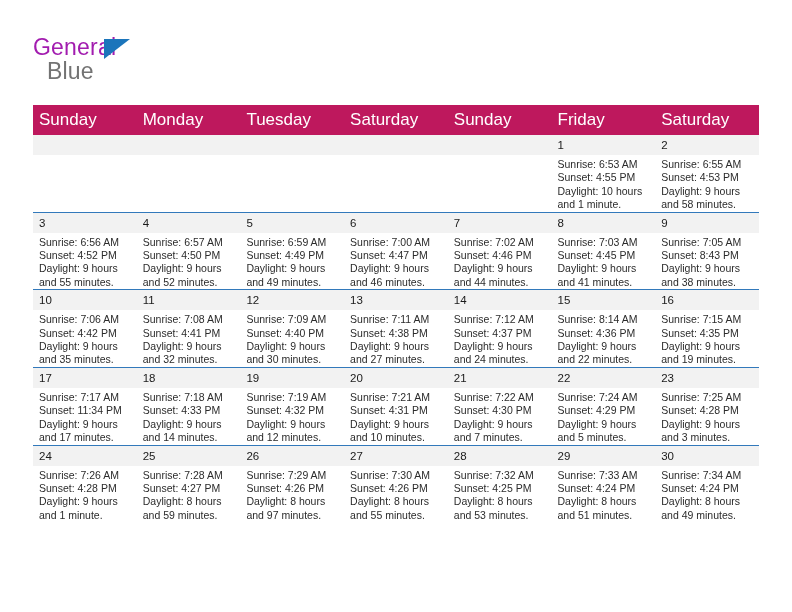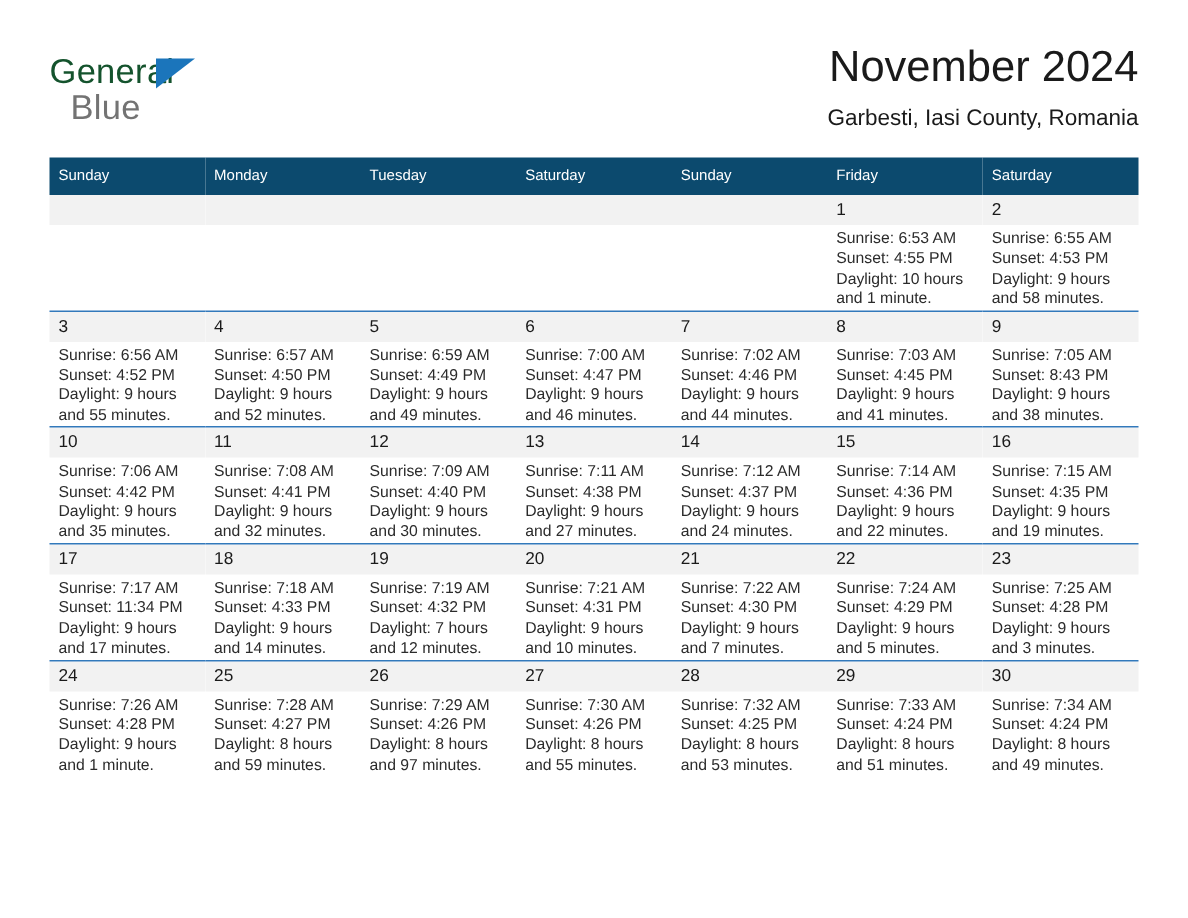--- a/index.html
+++ b/index.html
@@ -35,21 +35,21 @@
     top: 6px;
     width: 200px;
     height: 56px;
   }
   .brand-general {
     position: absolute;
     left: 0;
     top: 0;
     font-size: 23px;
     letter-spacing: 0.2px;
-    color: #14532d;
+    color: #a21caf;
     line-height: 26px;
   }
   .brand-triangle {
     position: absolute;
     left: 71px;
     top: 5px;
     width: 0;
     height: 0;
     border-left: 26px solid #1b75bb;
     border-bottom: 20px solid transparent;
@@ -88,23 +88,23 @@
   
   .calendar {
     position: absolute;
     left: 33px;
     top: 105px;
     width: 726px;
     border-collapse: collapse;
     table-layout: fixed;
   }
   .calendar th {
-    background: #0c4a6e;
+    background: #be185d;
     color: #ffffff;
-    font-size: 10px;
+    font-size: 17px;
     font-weight: normal;
     text-align: left;
     padding: 5px 0 5px 6px;
     height: 15px;
     border: none;
   }
   .calendar td {
     vertical-align: top;
     padding: 0;
     border-top: 1px solid #3279bb;
@@ -144,24 +144,20 @@
 <div class="page">
 
   <div class="header">
 
     <div class="brand">
       <span class="brand-general">General</span>
       <span class="brand-triangle"></span>
       <span class="brand-blue">Blue</span>
     </div>
 
-    <div class="title-block">
-      <div class="cal-title">November 2024</div>
-      <div class="cal-subtitle">Garbesti, Iasi County, Romania</div>
-    </div>
 
   </div>
 
   <table class="calendar">
     <thead>
       <tr>
         <th>Sunday</th>
         <th>Monday</th>
         <th>Tuesday</th>
         <th>Saturday</th>
@@ -307,21 +303,21 @@
           <div class="daynum">14</div>
           <div class="details">
             <div>Sunrise: 7:12 AM</div>
             <div>Sunset: 4:37 PM</div>
             <div class="daylight">Daylight: 9 hours and 24 minutes.</div>
           </div>
         </td>
         <td>
           <div class="daynum">15</div>
           <div class="details">
-            <div>Sunrise: 7:14 AM</div>
+            <div>Sunrise: 8:14 AM</div>
             <div>Sunset: 4:36 PM</div>
             <div class="daylight">Daylight: 9 hours and 22 minutes.</div>
           </div>
         </td>
         <td>
           <div class="daynum">16</div>
           <div class="details">
             <div>Sunrise: 7:15 AM</div>
             <div>Sunset: 4:35 PM</div>
             <div class="daylight">Daylight: 9 hours and 19 minutes.</div>
@@ -344,21 +340,21 @@
             <div>Sunrise: 7:18 AM</div>
             <div>Sunset: 4:33 PM</div>
             <div class="daylight">Daylight: 9 hours and 14 minutes.</div>
           </div>
         </td>
         <td>
           <div class="daynum">19</div>
           <div class="details">
             <div>Sunrise: 7:19 AM</div>
             <div>Sunset: 4:32 PM</div>
-            <div class="daylight">Daylight: 7 hours and 12 minutes.</div>
+            <div class="daylight">Daylight: 9 hours and 12 minutes.</div>
           </div>
         </td>
         <td>
           <div class="daynum">20</div>
           <div class="details">
             <div>Sunrise: 7:21 AM</div>
             <div>Sunset: 4:31 PM</div>
             <div class="daylight">Daylight: 9 hours and 10 minutes.</div>
           </div>
         </td>

